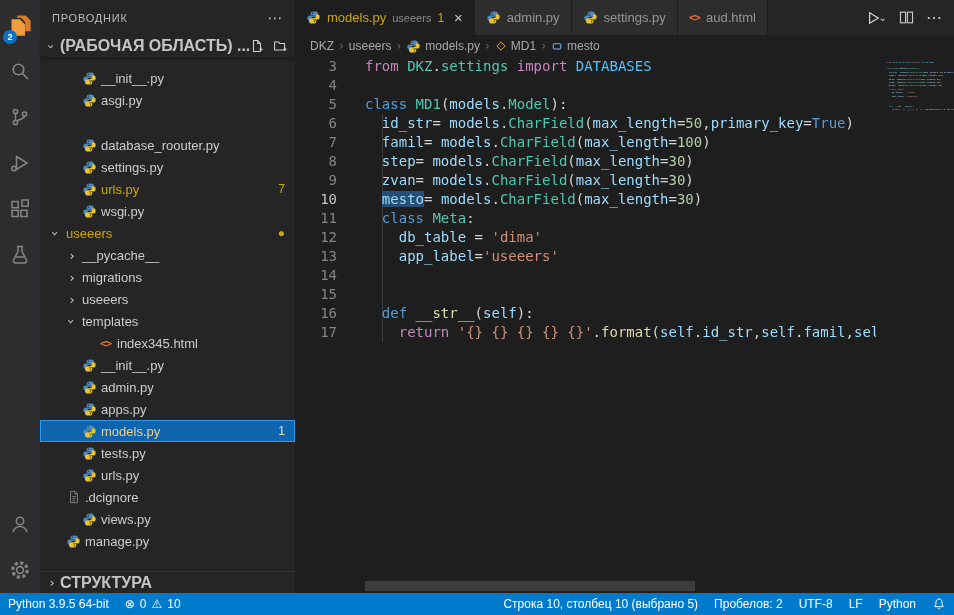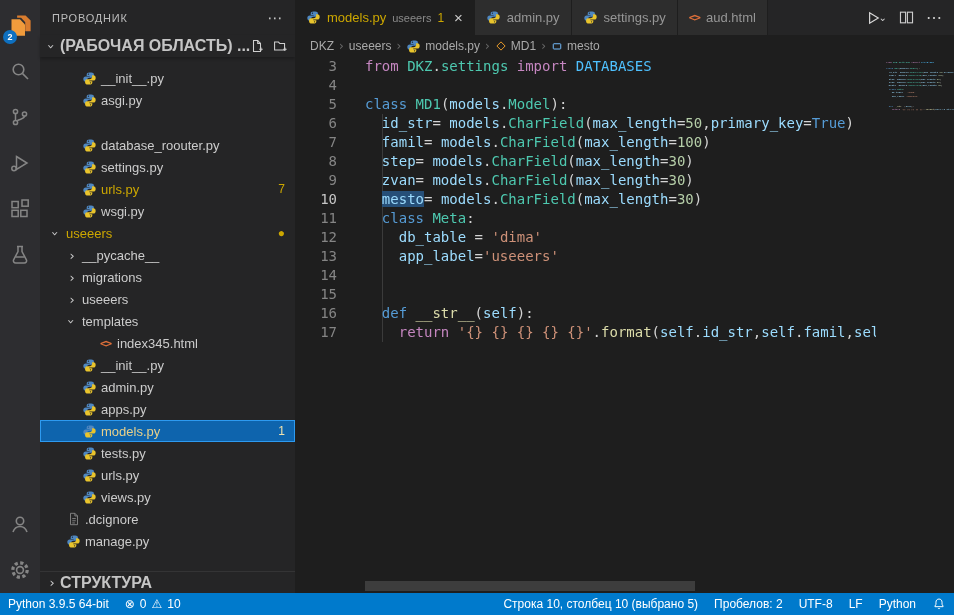--- a/index.html
+++ b/index.html
@@ -358,40 +358,40 @@
           <div class="row" style="padding-left: 24px;">
             <span class="twist-sp"></span>
             <span class="ficon">
               <svg width="15" height="15" viewBox="0 0 16 16">
                 <path d="M7.9 1.5c-2 0-2.9.9-2.9 2.2v1.5h3.2v.6H3.9C2.4 5.8 1.4 7 1.4 8.6c0 1.7 1 2.9 2.5 2.9h1.3V9.8c0-1.4 1.2-2.5 2.6-2.5h2.9c1.1 0 2-.9 2-2V3.7c0-1.3-1-2.2-2.9-2.2H7.9zm-1 1.2a.68.68 0 1 1 0 1.36.68.68 0 0 1 0-1.36z" fill="#4f87c0"></path>
                 <path d="M8.1 14.5c2 0 2.9-.9 2.9-2.2v-1.5H7.8v-.6h4.3c1.5 0 2.5-1.2 2.5-2.8 0-1.7-1-2.9-2.5-2.9h-1.3v1.7c0 1.4-1.2 2.5-2.6 2.5H5.3c-1.1 0-2 .9-2 2v1.6c0 1.3 1 2.2 2.9 2.2h1.9zm1-1.2a.68.68 0 1 1 0-1.36.68.68 0 0 1 0 1.36z" fill="#e9c42c"></path>
               </svg>
             </span>
             <span class="label">urls.py</span>
           </div>
-          <div class="row" style="padding-left: 24px;">
-            <span class="twist-sp"></span>
-            <span class="ficon">
-              <svg width="15" height="15" viewBox="0 0 16 16">
-                <path d="M7.9 1.5c-2 0-2.9.9-2.9 2.2v1.5h3.2v.6H3.9C2.4 5.8 1.4 7 1.4 8.6c0 1.7 1 2.9 2.5 2.9h1.3V9.8c0-1.4 1.2-2.5 2.6-2.5h2.9c1.1 0 2-.9 2-2V3.7c0-1.3-1-2.2-2.9-2.2H7.9zm-1 1.2a.68.68 0 1 1 0 1.36.68.68 0 0 1 0-1.36z" fill="#4f87c0"></path>
-                <path d="M8.1 14.5c2 0 2.9-.9 2.9-2.2v-1.5H7.8v-.6h4.3c1.5 0 2.5-1.2 2.5-2.8 0-1.7-1-2.9-2.5-2.9h-1.3v1.7c0 1.4-1.2 2.5-2.6 2.5H5.3c-1.1 0-2 .9-2 2v1.6c0 1.3 1 2.2 2.9 2.2h1.9zm1-1.2a.68.68 0 1 1 0-1.36.68.68 0 0 1 0 1.36z" fill="#e9c42c"></path>
-              </svg>
-            </span>
-            <span class="label">views.py</span>
-          </div>
           <div class="row" style="padding-left: 8px;">
             <span class="twist-sp"></span>
             <span class="ficon">
               <svg width="14" height="14" viewBox="0 0 16 16" fill="none" stroke="#8a8a8a">
                 <path d="M4 1.5h5l3 3v10H4z"></path>
                 <path d="M9 1.5v3h3"></path>
                 <path d="M6 7.5h4M6 10h4M6 12.5h3"></path>
               </svg>
             </span>
             <span class="label">.dcignore</span>
+          </div>
+          <div class="row" style="padding-left: 24px;">
+            <span class="twist-sp"></span>
+            <span class="ficon">
+              <svg width="15" height="15" viewBox="0 0 16 16">
+                <path d="M7.9 1.5c-2 0-2.9.9-2.9 2.2v1.5h3.2v.6H3.9C2.4 5.8 1.4 7 1.4 8.6c0 1.7 1 2.9 2.5 2.9h1.3V9.8c0-1.4 1.2-2.5 2.6-2.5h2.9c1.1 0 2-.9 2-2V3.7c0-1.3-1-2.2-2.9-2.2H7.9zm-1 1.2a.68.68 0 1 1 0 1.36.68.68 0 0 1 0-1.36z" fill="#4f87c0"></path>
+                <path d="M8.1 14.5c2 0 2.9-.9 2.9-2.2v-1.5H7.8v-.6h4.3c1.5 0 2.5-1.2 2.5-2.8 0-1.7-1-2.9-2.5-2.9h-1.3v1.7c0 1.4-1.2 2.5-2.6 2.5H5.3c-1.1 0-2 .9-2 2v1.6c0 1.3 1 2.2 2.9 2.2h1.9zm1-1.2a.68.68 0 1 1 0-1.36.68.68 0 0 1 0 1.36z" fill="#e9c42c"></path>
+              </svg>
+            </span>
+            <span class="label">views.py</span>
           </div>
           <div class="row" style="padding-left: 8px;">
             <span class="twist-sp"></span>
             <span class="ficon">
               <svg width="15" height="15" viewBox="0 0 16 16">
                 <path d="M7.9 1.5c-2 0-2.9.9-2.9 2.2v1.5h3.2v.6H3.9C2.4 5.8 1.4 7 1.4 8.6c0 1.7 1 2.9 2.5 2.9h1.3V9.8c0-1.4 1.2-2.5 2.6-2.5h2.9c1.1 0 2-.9 2-2V3.7c0-1.3-1-2.2-2.9-2.2H7.9zm-1 1.2a.68.68 0 1 1 0 1.36.68.68 0 0 1 0-1.36z" fill="#4f87c0"></path>
                 <path d="M8.1 14.5c2 0 2.9-.9 2.9-2.2v-1.5H7.8v-.6h4.3c1.5 0 2.5-1.2 2.5-2.8 0-1.7-1-2.9-2.5-2.9h-1.3v1.7c0 1.4-1.2 2.5-2.6 2.5H5.3c-1.1 0-2 .9-2 2v1.6c0 1.3 1 2.2 2.9 2.2h1.9zm1-1.2a.68.68 0 1 1 0-1.36.68.68 0 0 1 0 1.36z" fill="#e9c42c"></path>
               </svg>
             </span>
             <span class="label">manage.py</span>

